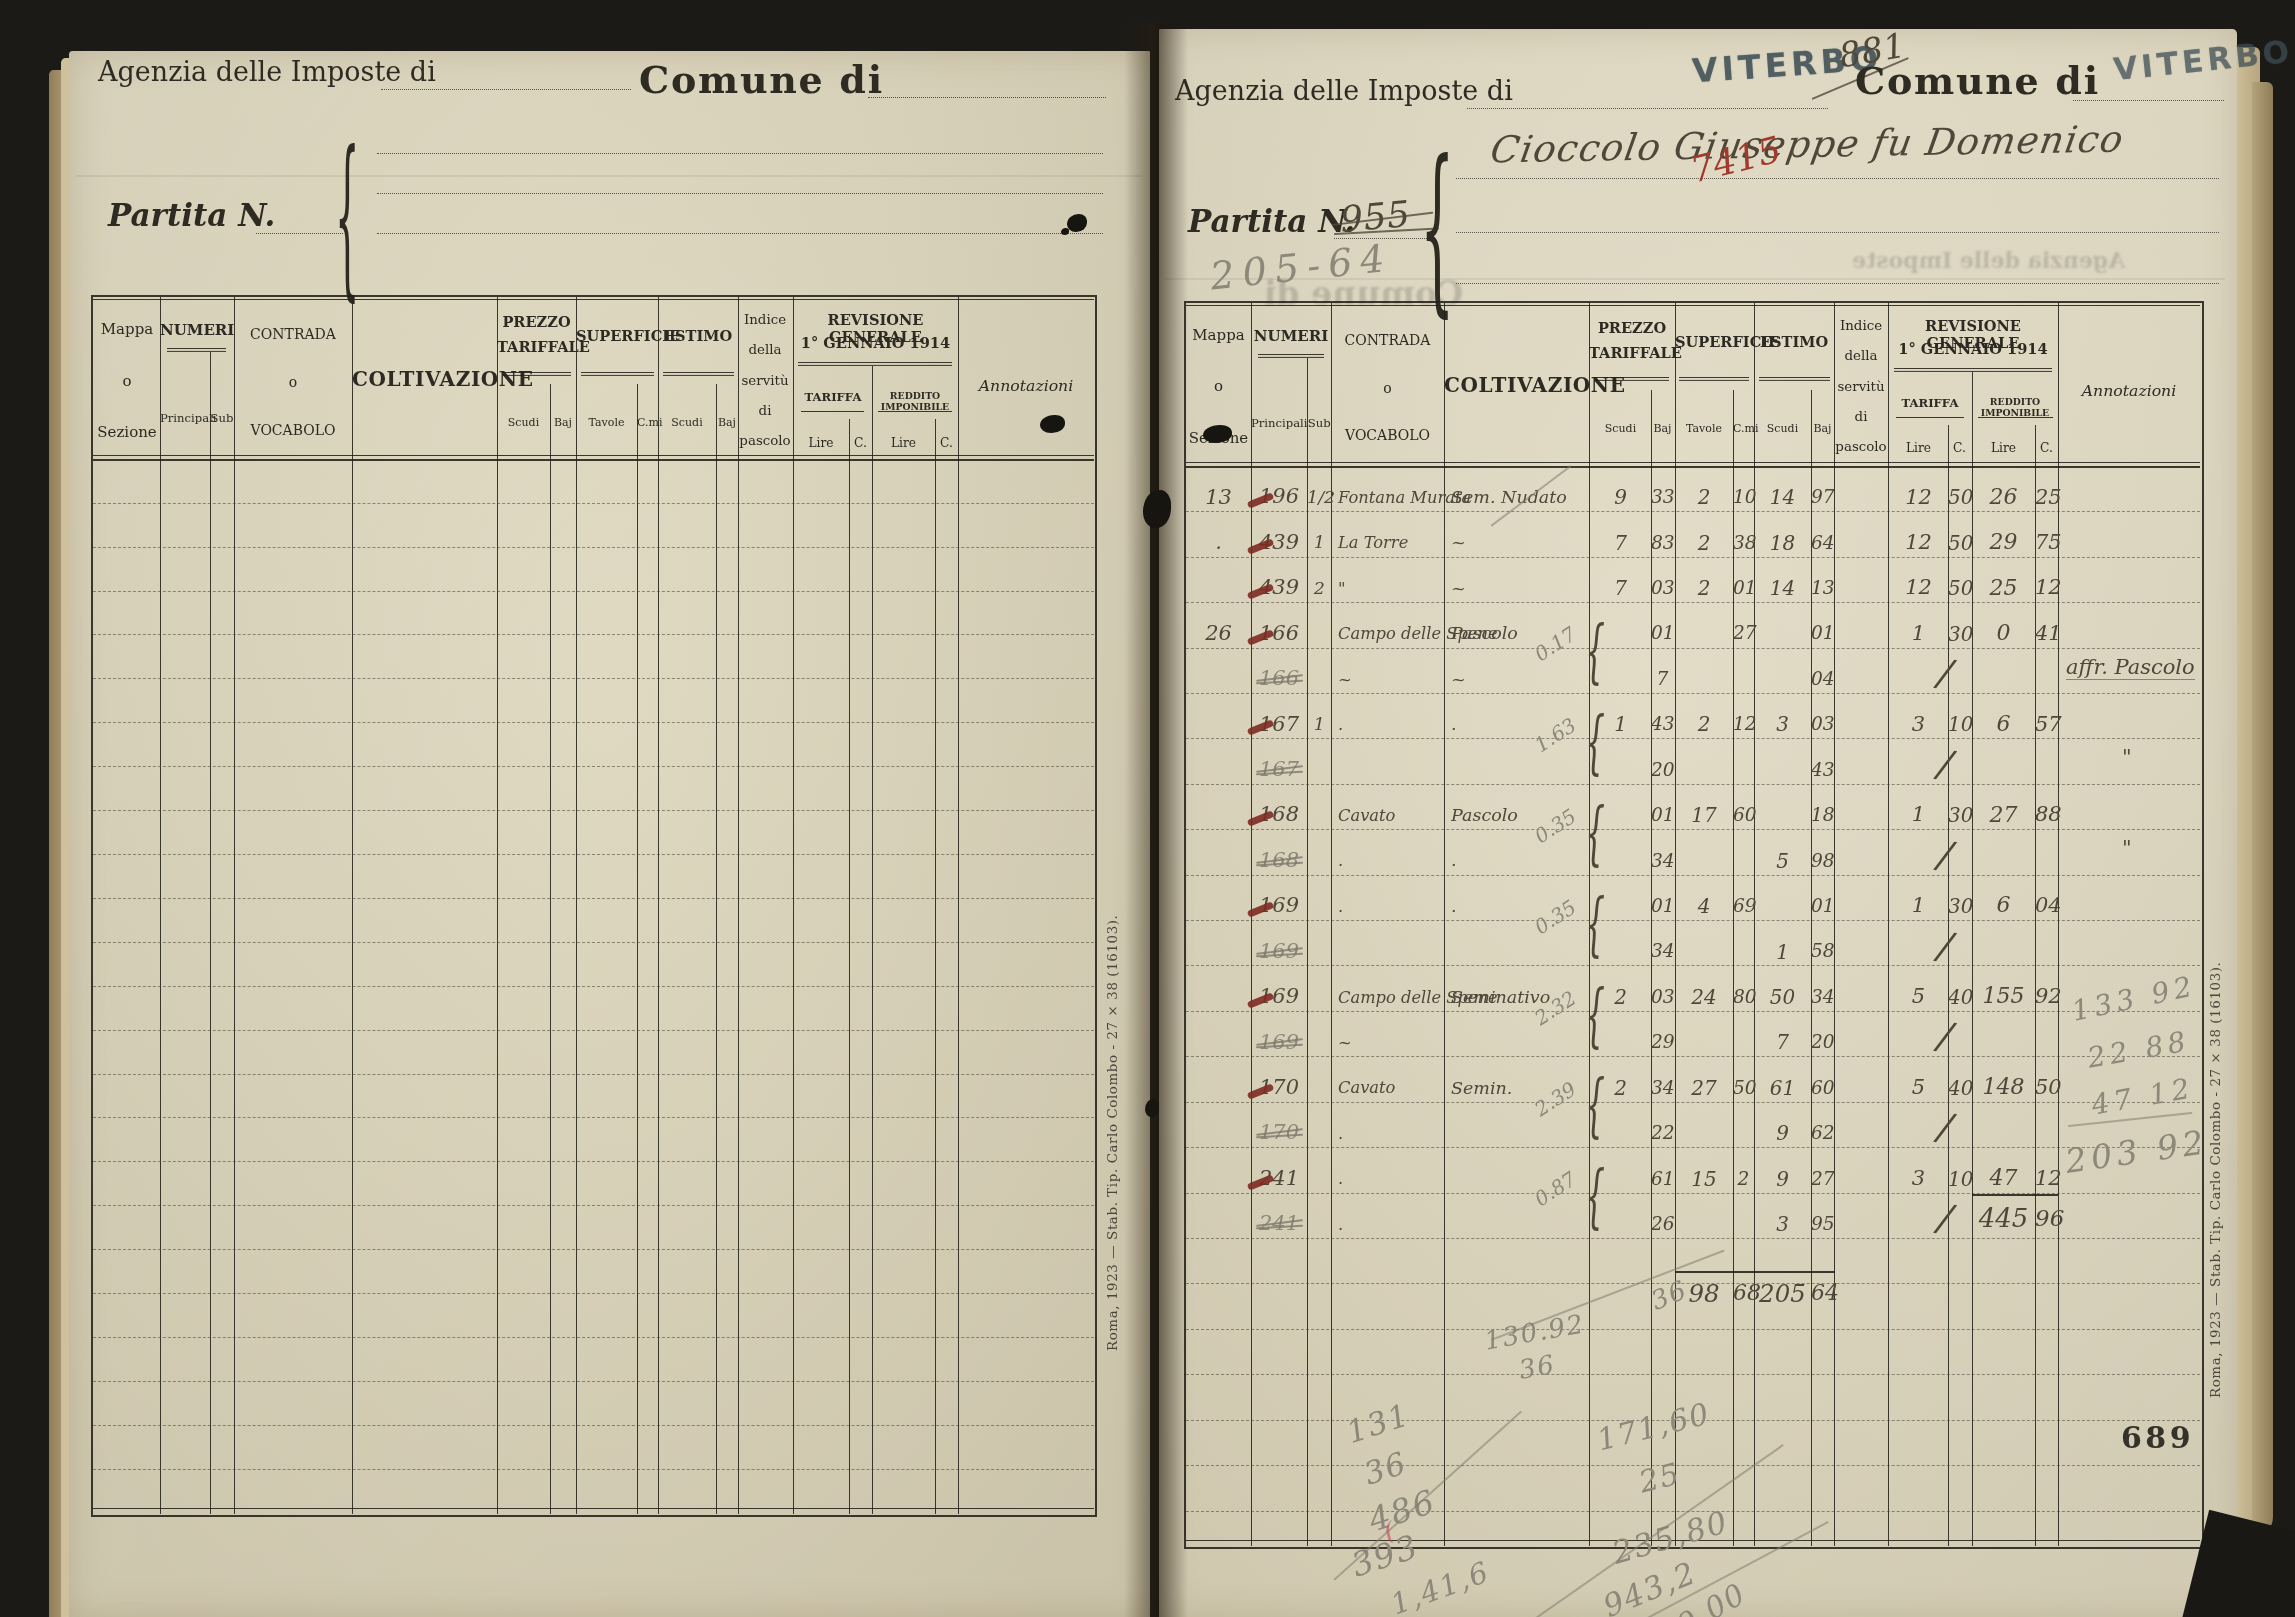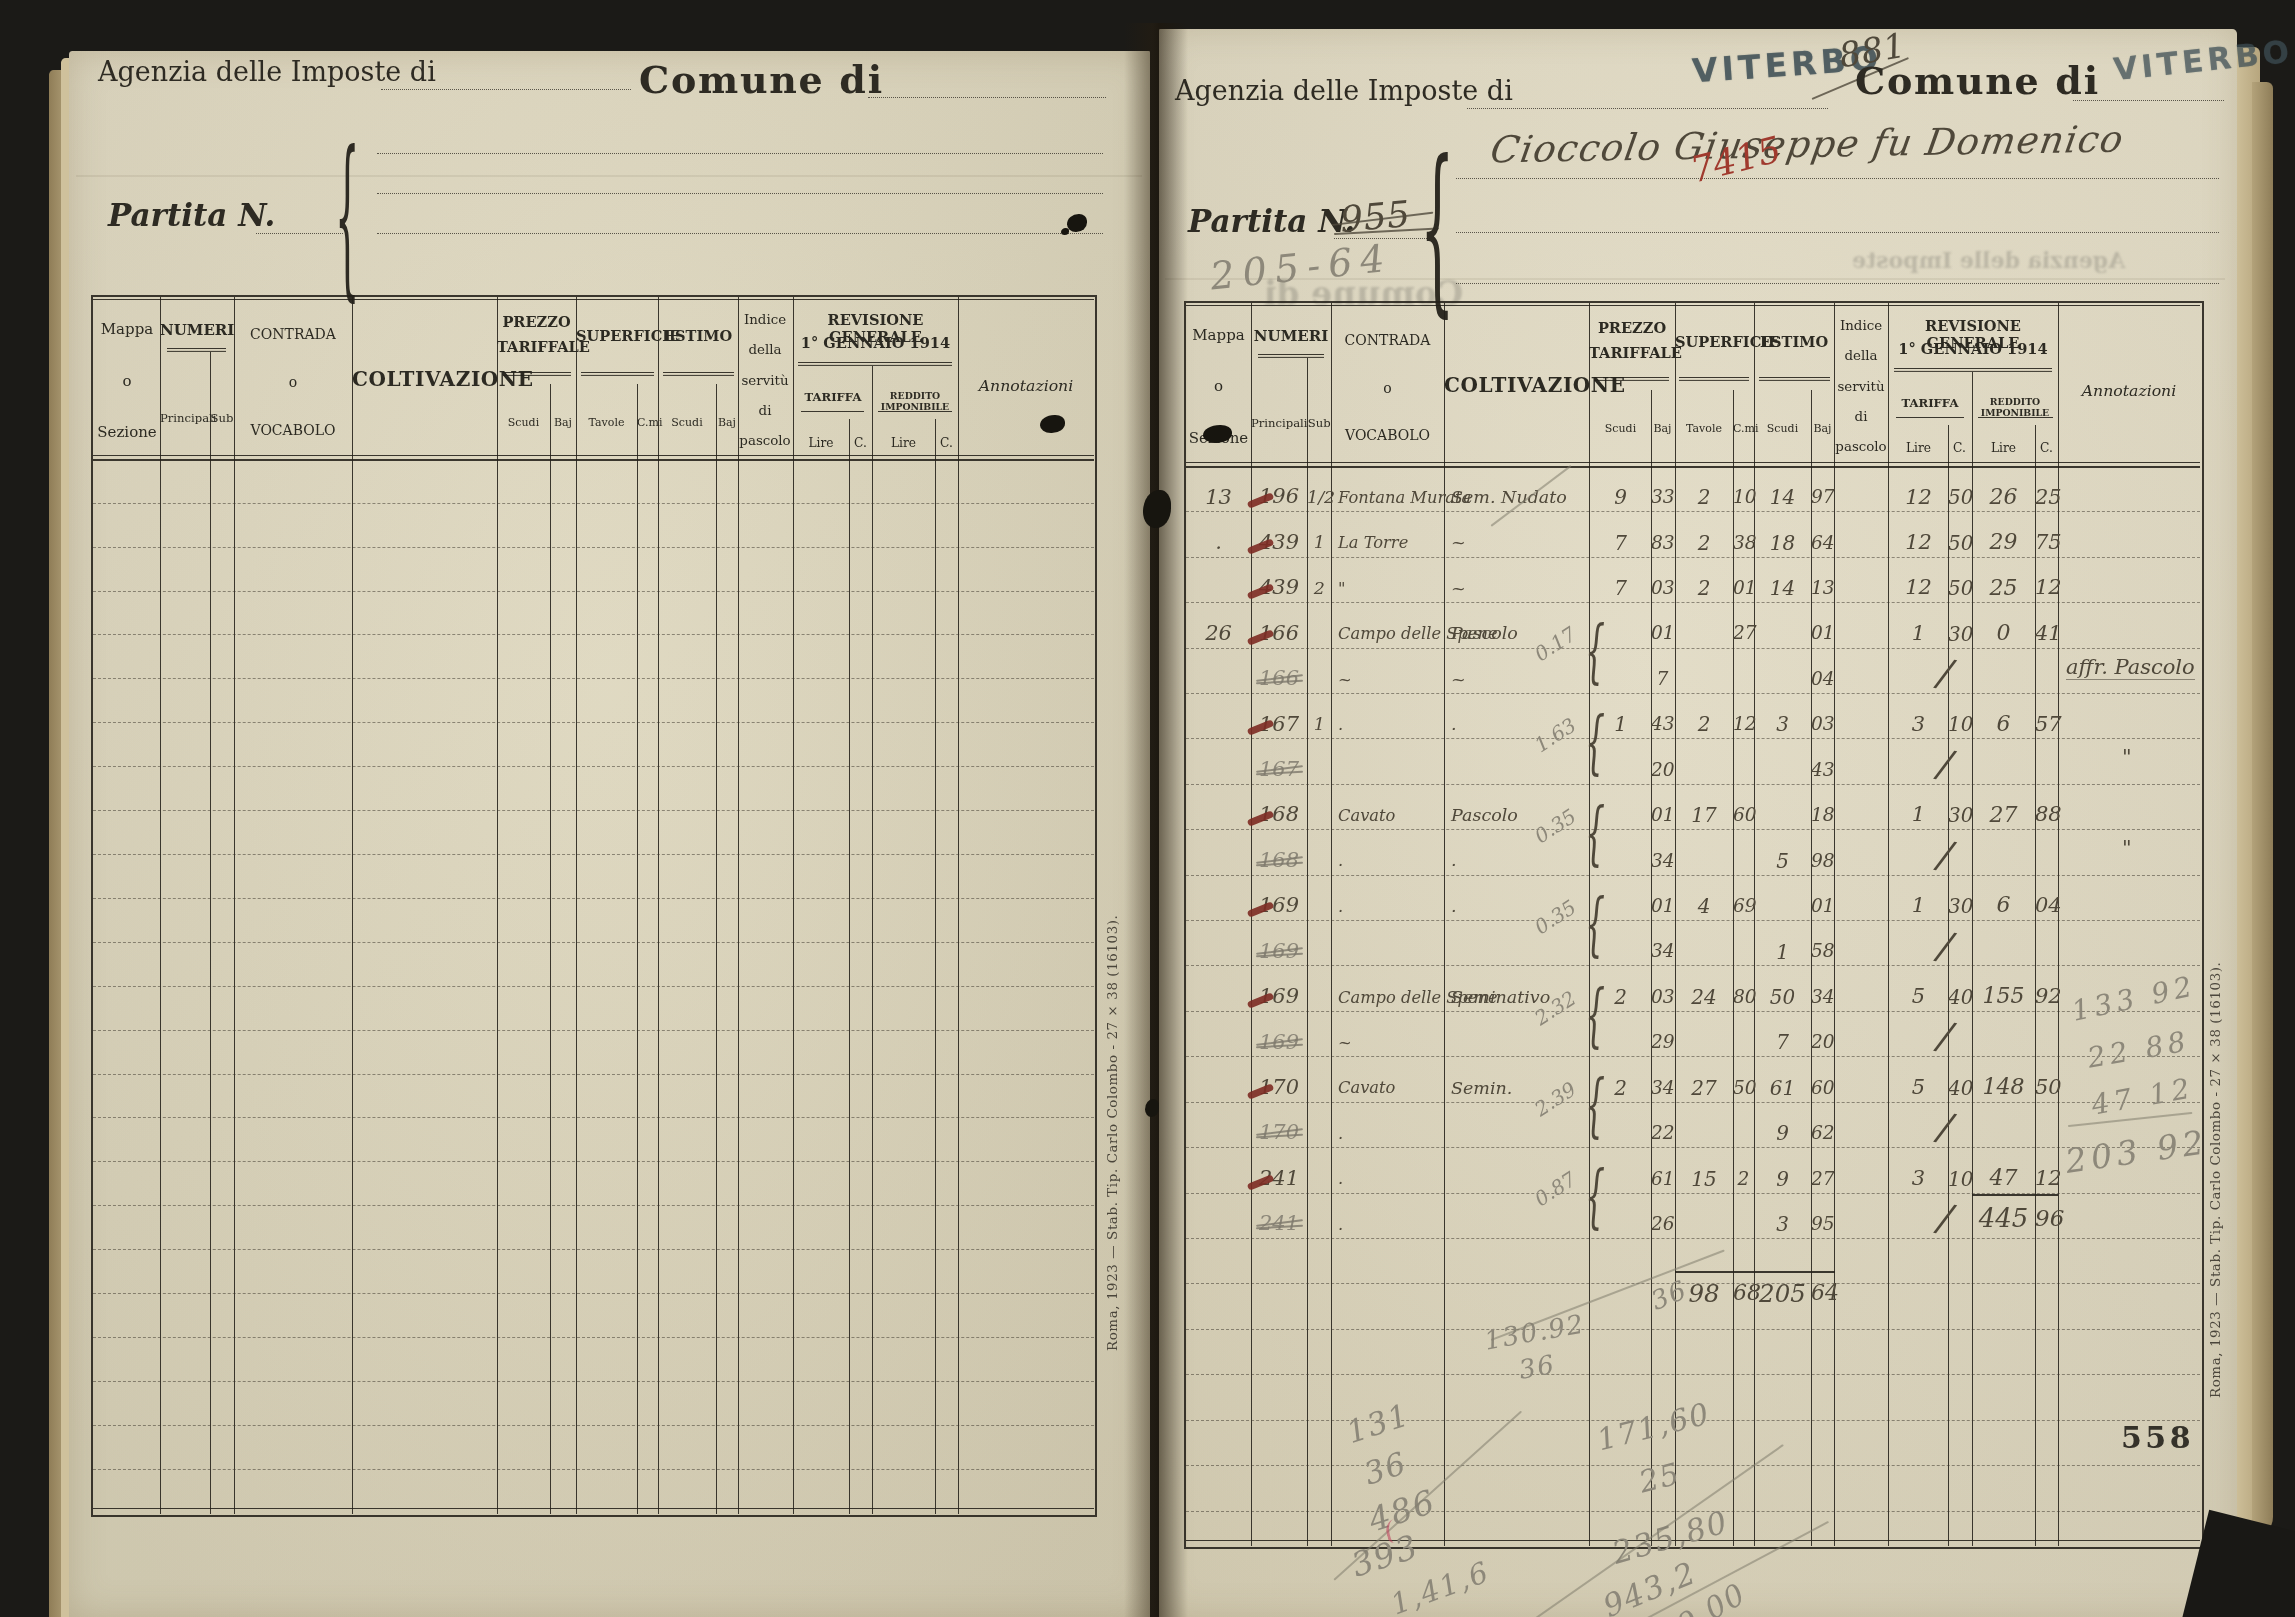--- a/index.html
+++ b/index.html
@@ -113,21 +113,21 @@
 <div class="abs print" style="left:1420px;top:122px;font-size:181px;transform:scaleX(0.3);transform-origin:left top;color:#2e2b23;">{</div>
 <div class="dotline" style="left:1456px;top:232px;width:763px;"></div>
 <div class="dotline" style="left:1456px;top:283px;width:763px;"></div>
 
 <div class="blot" style="left:1143px;top:490px;width:28px;height:38px;"></div>
 <div class="blot" style="left:1145px;top:1099px;width:14px;height:17.5px;"></div>
 
 <div class="blot" style="left:1040px;top:415px;width:24.5px;height:17.5px;"></div>
 <div class="blot" style="left:1203px;top:425px;width:29px;height:17.5px;"></div>
 
-<div class="abs print" style="left:2121px;top:1420px;font-size:30px;font-weight:bold;letter-spacing:3.5px;color:#35322a;">558</div>
+<div class="abs print" style="left:2121px;top:1420px;font-size:30px;font-weight:bold;letter-spacing:3.5px;color:#35322a;">689</div>
 
 <div class="imprint" style="left:1105px;top:1351px;">Roma, 1923 — Stab. Tip. Carlo Colombo - 27 × 38 (16103).</div>
 <div class="imprint" style="left:2208px;top:1398px;">Roma, 1923 — Stab. Tip. Carlo Colombo - 27 × 38 (16103).</div>
 
 <div id="overlay" style="position:absolute;left:0;top:0;width:100%;height:100%;z-index:2;">
     <div style="position: absolute; left: 91px; top: 295px; width: 1002px; height: 1218px; border: 2.3px solid rgba(35, 32, 25, 0.88);"></div>
     <div style="position: absolute; left: 93px; top: 299px; width: 1001px; height: 1.2px; background: rgba(35, 32, 25, 0.88);"></div>
     <div style="position: absolute; left: 93px; top: 455px; width: 1001px; height: 1.2px; background: rgba(35, 32, 25, 0.88);"></div>
     <div style="position: absolute; left: 93px; top: 459px; width: 1001px; height: 1.7px; background: rgba(35, 32, 25, 0.88);"></div>
     <div style="position: absolute; left: 93px; top: 1508px; width: 1001px; height: 1.2px; background: rgba(35, 32, 25, 0.88);"></div>

